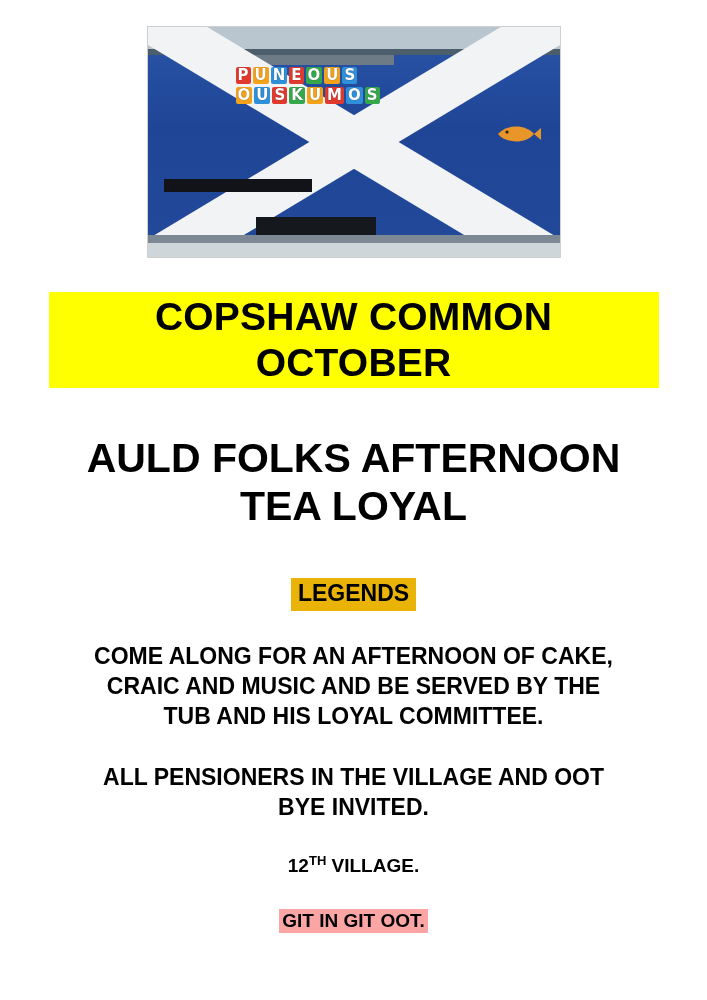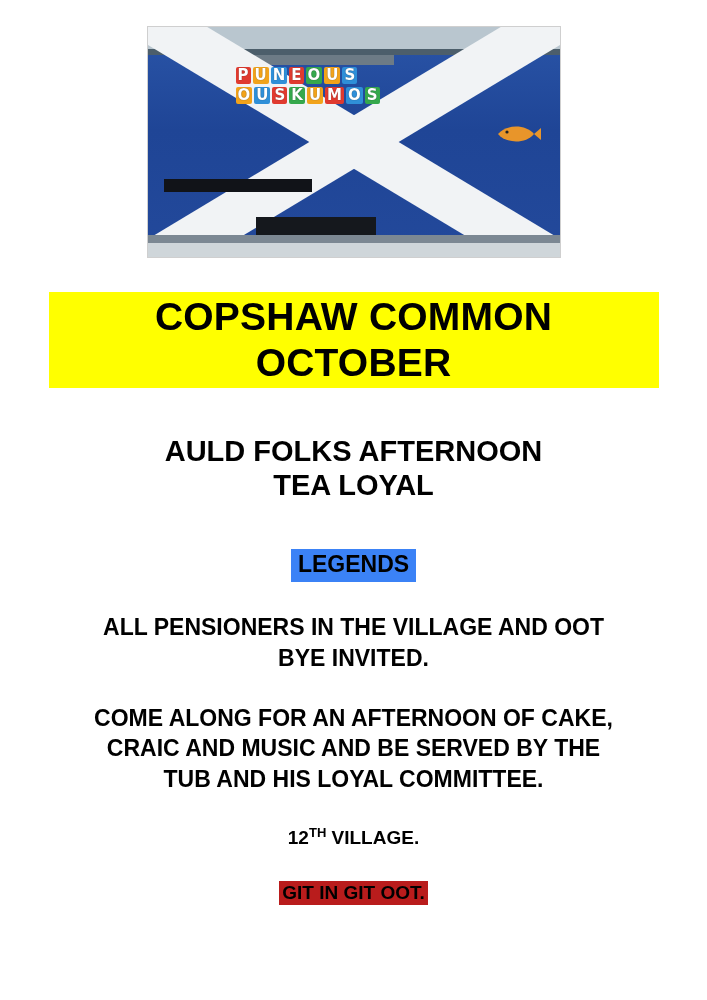--- a/index.html
+++ b/index.html
@@ -150,40 +150,40 @@
     letter-spacing: 0.2px;
     padding: 2px 6px;
     display: inline-block;
     line-height: 1.18;
   }
 
   .headline {
     margin: 46px auto 0 auto;
     width: 640px;
     text-align: center;
-    font-size: 29px;
+    font-size: 41px;
     font-weight: 700;
     line-height: 1.18;
   }
 
   .when {
     margin: 44px auto 0 auto;
     width: 640px;
     text-align: center;
     font-size: 23px;
     font-weight: 700;
     line-height: 1.3;
   }
   .when sup {
     font-size: 14px;
     vertical-align: super;
   }
   .venue {
     display: inline-block;
-    background: #3b82f6;
+    background: #eab308;
     padding: 1px 7px 2px 7px;
     margin-top: 3px;
     font-size: 23px;
     font-weight: 700;
   }
 
   .para {
     margin: 30px auto 0 auto;
     width: 620px;
     text-align: center;
@@ -199,21 +199,21 @@
     font-size: 13px;
     vertical-align: super;
   }
 
   .footer-line {
     margin: 30px auto 0 auto;
     width: 640px;
     text-align: center;
   }
   .footer-line .hl2 {
-    background: #b91c1c;
+    background: #fca5a5;
     font-size: 19px;
     font-weight: 700;
     padding: 1px 3px;
     display: inline-block;
   }
 </style>
 </head>
 <body>
 
 <div class="poster">
@@ -271,28 +271,28 @@
     <div>TEA LOYAL</div>
   </div>
 
   <div class="when">
     <div>
       <span class="venue">LEGENDS</span>
     </div>
   </div>
 
   <div class="para">
-    <div>ALL PENSIONERS IN THE VILLAGE AND OOT</div>
-    <div>BYE INVITED.</div>
-  </div>
-
-  <div class="para">
     <div>COME ALONG FOR AN AFTERNOON OF CAKE,</div>
     <div>CRAIC AND MUSIC AND BE SERVED BY THE</div>
     <div>TUB AND HIS LOYAL COMMITTEE.</div>
+  </div>
+
+  <div class="para">
+    <div>ALL PENSIONERS IN THE VILLAGE AND OOT</div>
+    <div>BYE INVITED.</div>
   </div>
 
   <div class="para small">
     <div>
       <span>12</span><sup>TH</sup><span> VILLAGE.</span>
     </div>
   </div>
 
   <div class="footer-line">
     <span class="hl2">GIT IN GIT OOT.</span>

